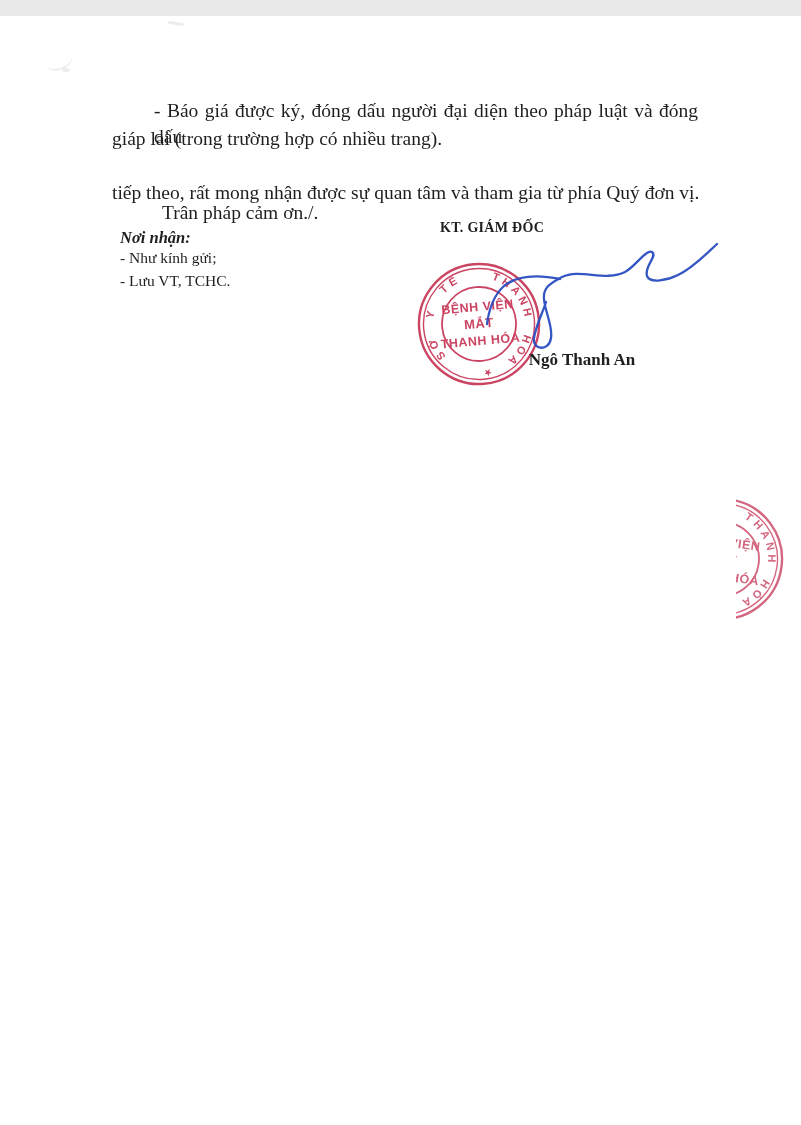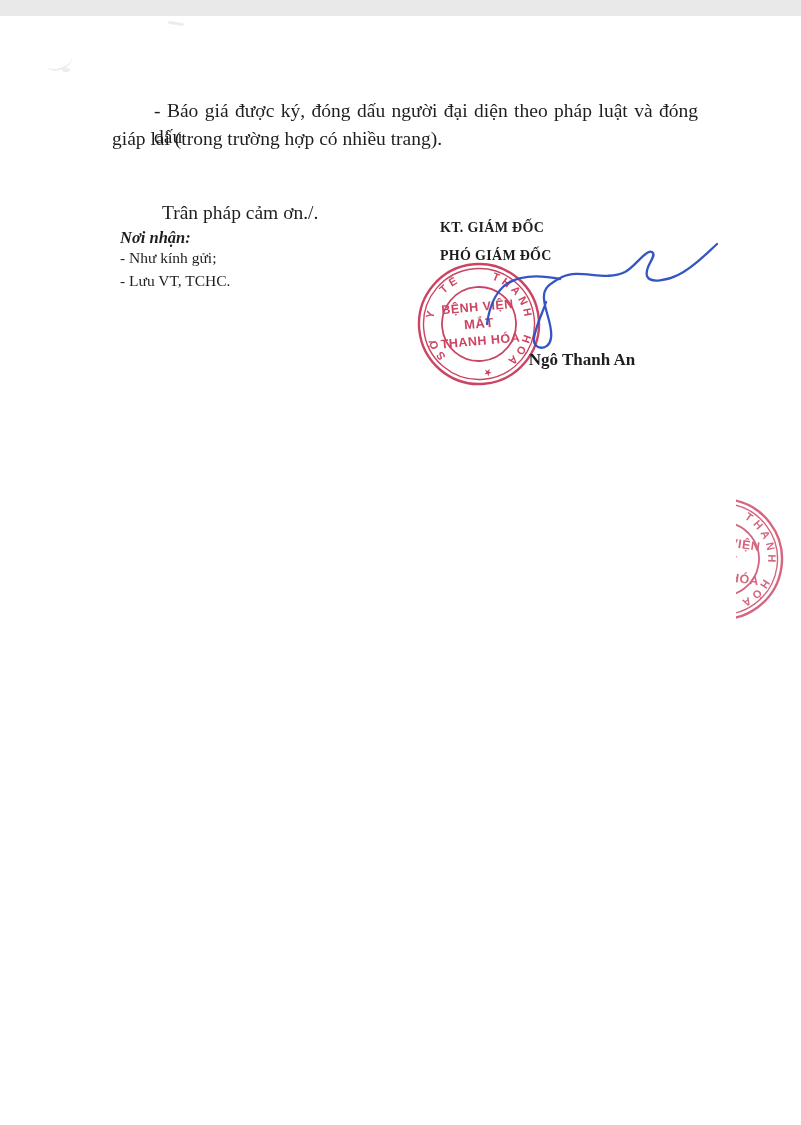--- a/index.html
+++ b/index.html
@@ -82,28 +82,28 @@
 <body>
 
 <div class="page">
 
   <div class="speck-a"></div>
   <div class="speck-b"></div>
   <div class="speck-c"></div>
 
   <div class="tline just" style="top:82px">- Báo giá được ký, đóng dấu người đại diện theo pháp luật và đóng dấu</div>
   <div class="tline" style="top:110px">giáp lai (trong trường hợp có nhiều trang).</div>
+  <div class="tline" style="top:164px">tiếp theo, rất mong nhận được sự quan tâm và tham gia từ phía Quý đơn vị.</div>
   <div class="tline closing" style="top:184px">Trân pháp cảm ơn./.</div>
 
   <div class="recip-label">Nơi nhận:</div>
   <div class="recip-item" style="top:233px">- Như kính gửi;</div>
   <div class="recip-item" style="top:256px">- Lưu VT, TCHC.</div>
 
   <div class="sign-title" style="top:204px">KT. GIÁM ĐỐC</div>
-  <div class="sign-title" style="top:232px">PHÓ GIÁM ĐỐC</div>
 
   <svg class="stamp stamp-main" width="150" height="150" viewBox="0 0 150 150">
     <g transform="rotate(-5 75 75)">
       <circle cx="75" cy="75" r="60" fill="none" stroke="var(--stamp-red)" stroke-width="2.4"></circle>
       <circle cx="75" cy="75" r="55.5" fill="none" stroke="var(--stamp-red)" stroke-width="1.4"></circle>
       <circle cx="75" cy="75" r="37" fill="none" stroke="var(--stamp-red)" stroke-width="1.8"></circle>
       <path id="ringA" d="M46.7,111.2 A46,46 0 1 1 59.3,118.2" fill="none" stroke="none"></path>
       <text font-size="11" font-weight="bold" fill="var(--stamp-red)" letter-spacing="4" word-spacing="9">
         <textPath href="#ringA" startOffset="10">SỞ Y TẾ</textPath>
       </text>

